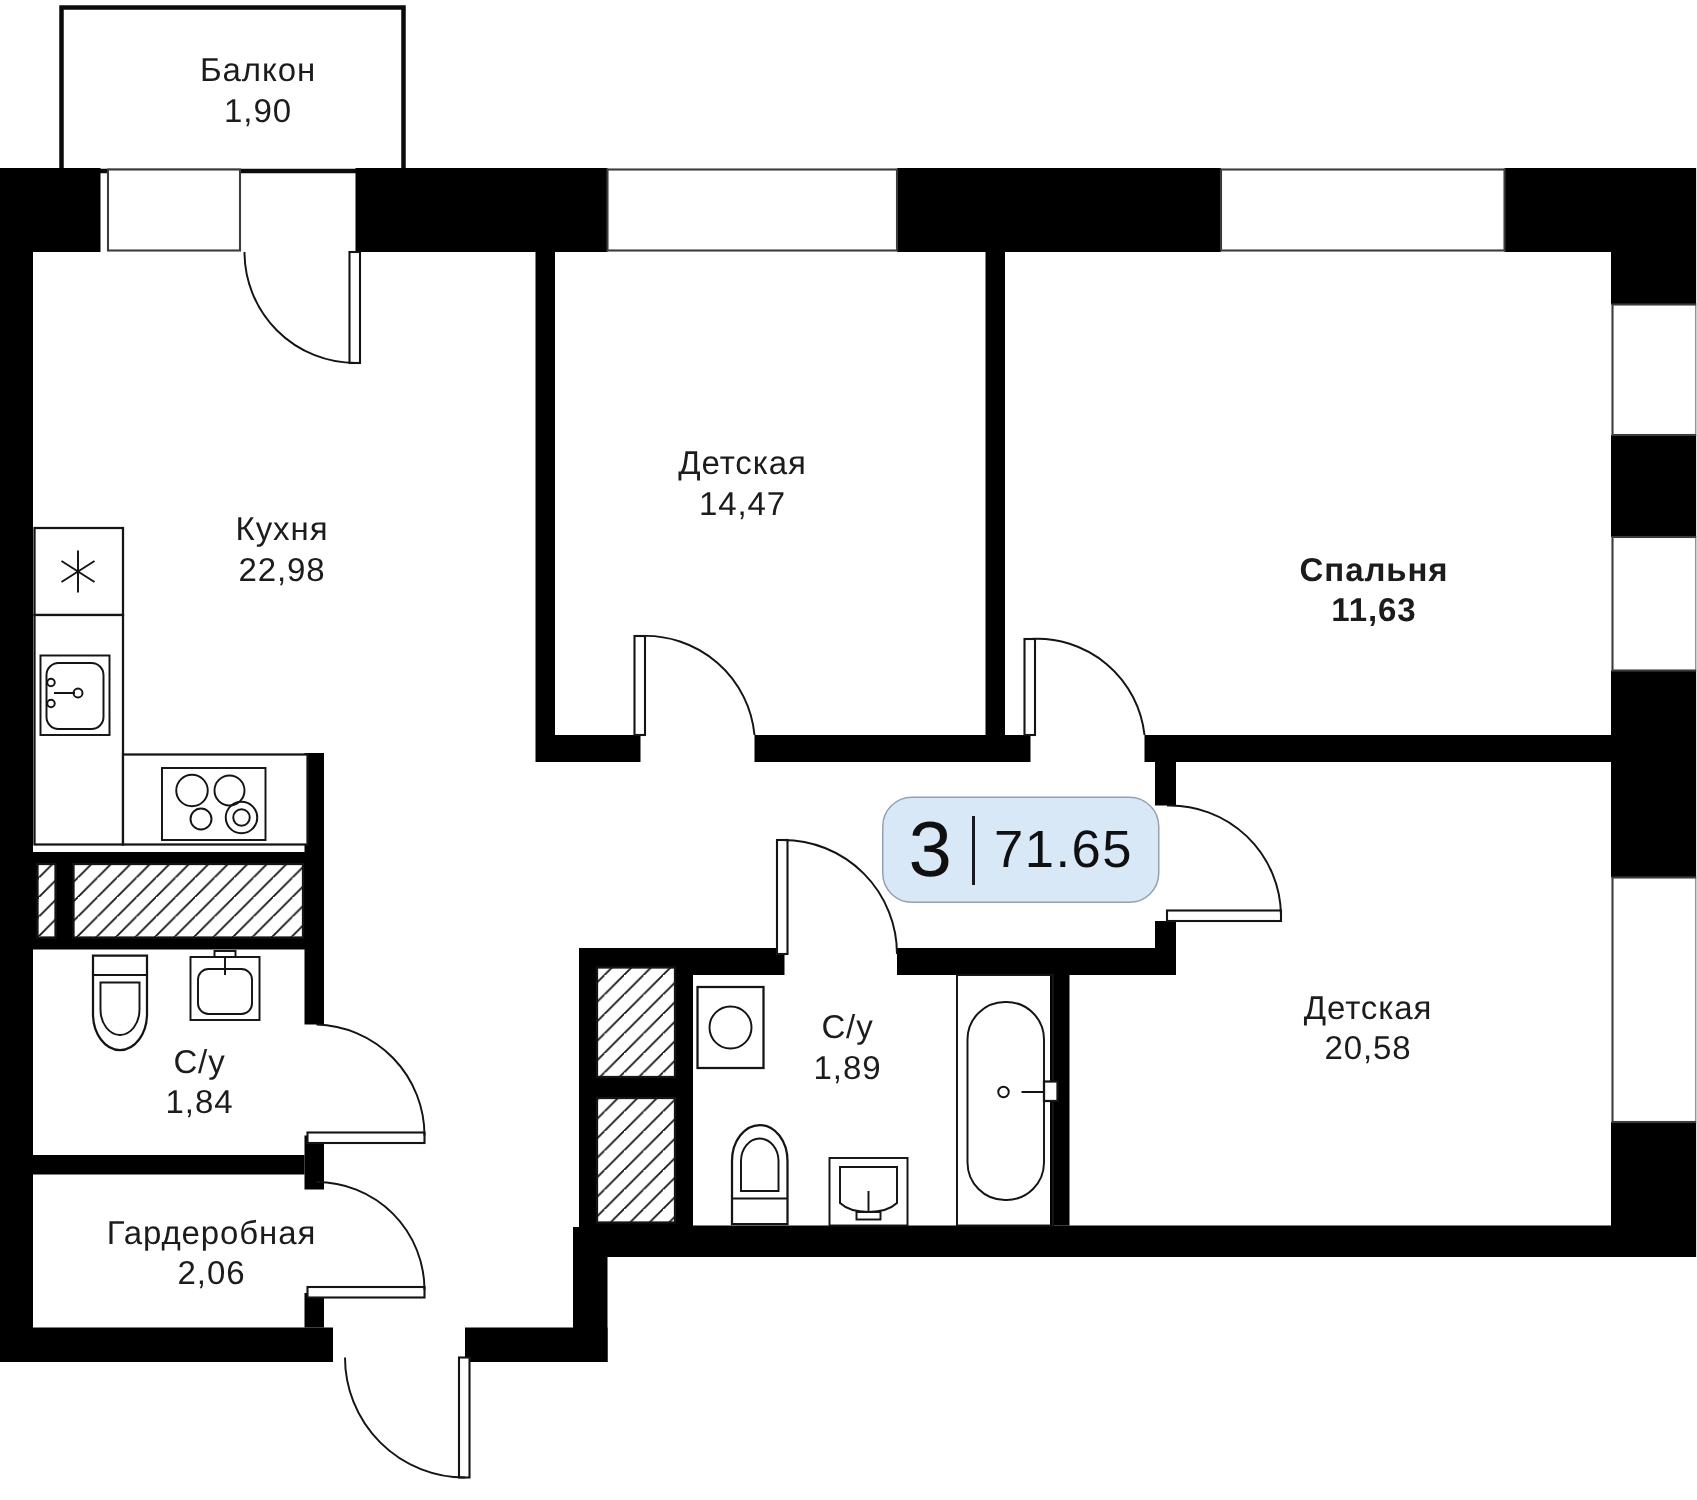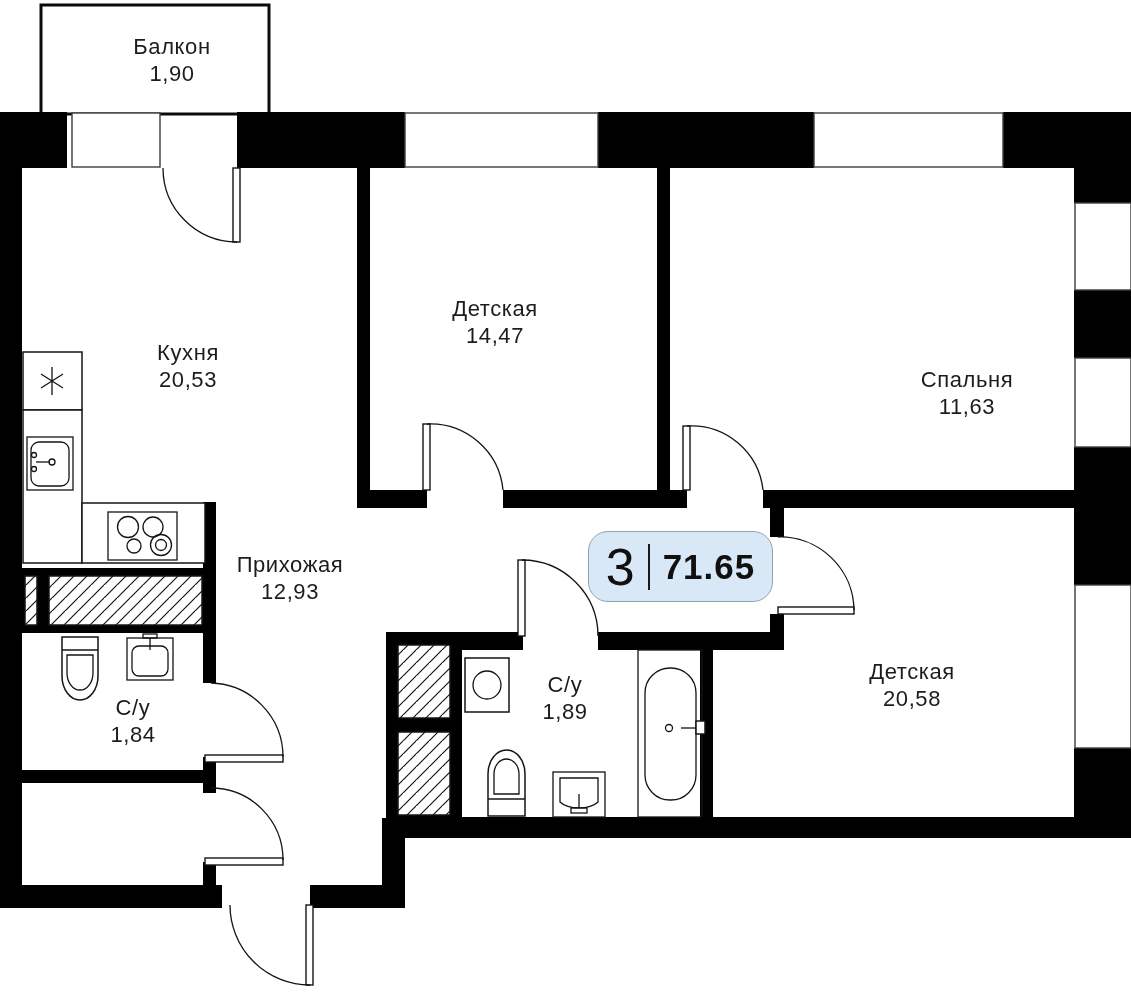--- a/index.html
+++ b/index.html
@@ -38,21 +38,21 @@
     background:#d9e8f7;
     border:1.6px solid #93a2b2;
     border-radius:20px;
     box-sizing:border-box;
     display:flex;align-items:center;justify-content:center;
     gap:13px;
     color:#101010;
   }
   .badge .rooms{font-size:52px;font-weight:400;line-height:1;}
   .badge .vdiv{width:2px;height:46px;background:#1a1a1a;}
-  .badge .area{font-size:35px;font-weight:700;line-height:1;letter-spacing:1px;}
+  .badge .area{font-size:35px;font-weight:400;line-height:1;letter-spacing:1px;}
 </style>
 </head>
 <body>
 
 <div class="plan">
 
   <svg width="1131" height="1000" viewBox="0 0 1131 1000">
     <defs>
       <pattern id="hatchPat" patternUnits="userSpaceOnUse" width="13" height="13">
         <rect x="0" y="0" width="13" height="13" fill="#ffffff"></rect>
@@ -202,37 +202,37 @@
       <rect class="fix" x="696" y="721" width="9" height="13"></rect>
     </g>
   </svg>
 
   <div class="room-label" style="left:172px;top:33px;">
     <span>Балкон</span>
     <span>1,90</span>
   </div>
   <div class="room-label" style="left:188px;top:339px;">
     <span>Кухня</span>
-    <span>20,53</span>
+    <span>22,98</span>
   </div>
   <div class="room-label" style="left:495px;top:295px;">
     <span>Детская</span>
     <span>14,47</span>
   </div>
-  <div class="room-label" style="left:967px;top:366px;">
+  <div class="room-label" style="left:916px;top:366px;font-weight:bold;">
     <span>Спальня</span>
     <span>11,63</span>
-  </div>
-  <div class="room-label" style="left:290px;top:551px;">
-    <span>Прихожая</span>
-    <span>12,93</span>
   </div>
   <div class="room-label" style="left:133px;top:694px;">
     <span>С/у</span>
     <span>1,84</span>
+  </div>
+  <div class="room-label" style="left:141px;top:808px;">
+    <span>Гардеробная</span>
+    <span>2,06</span>
   </div>
   <div class="room-label" style="left:565px;top:671px;">
     <span>С/у</span>
     <span>1,89</span>
   </div>
   <div class="room-label" style="left:912px;top:658px;">
     <span>Детская</span>
     <span>20,58</span>
   </div>
 

